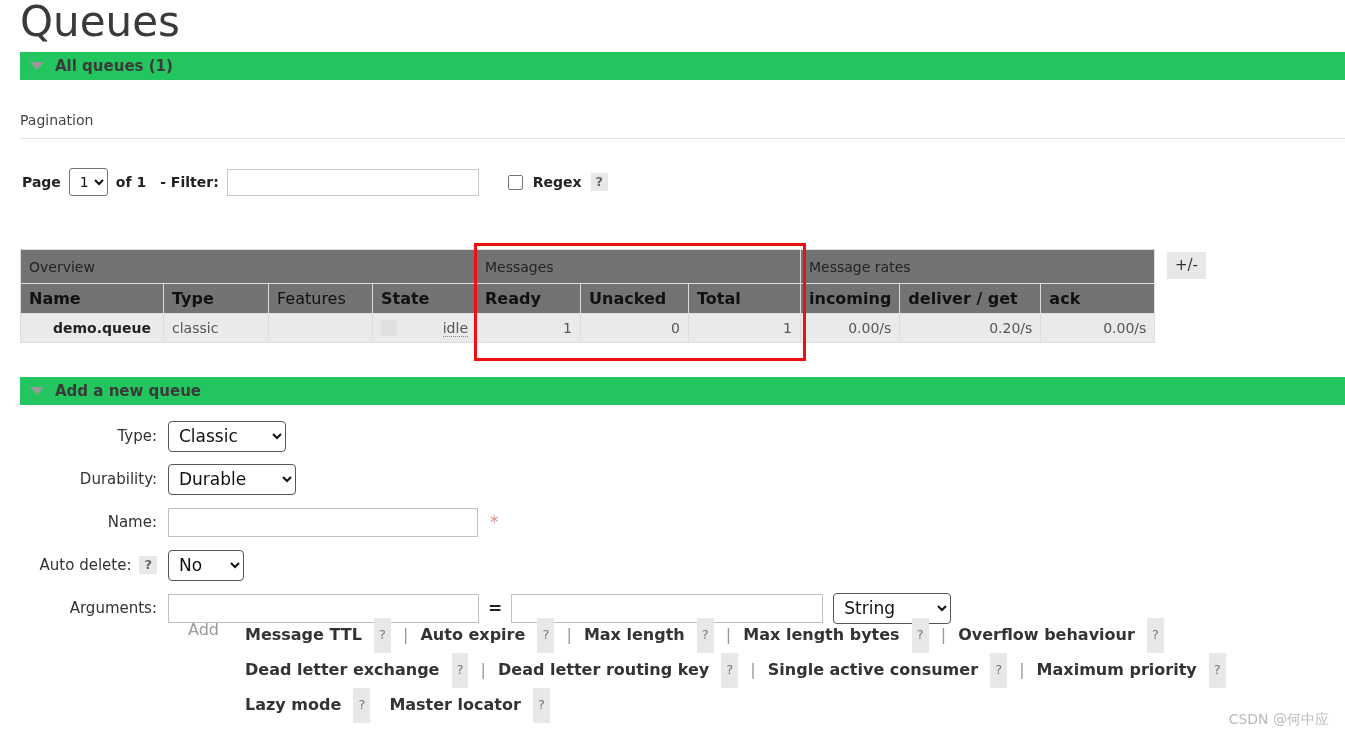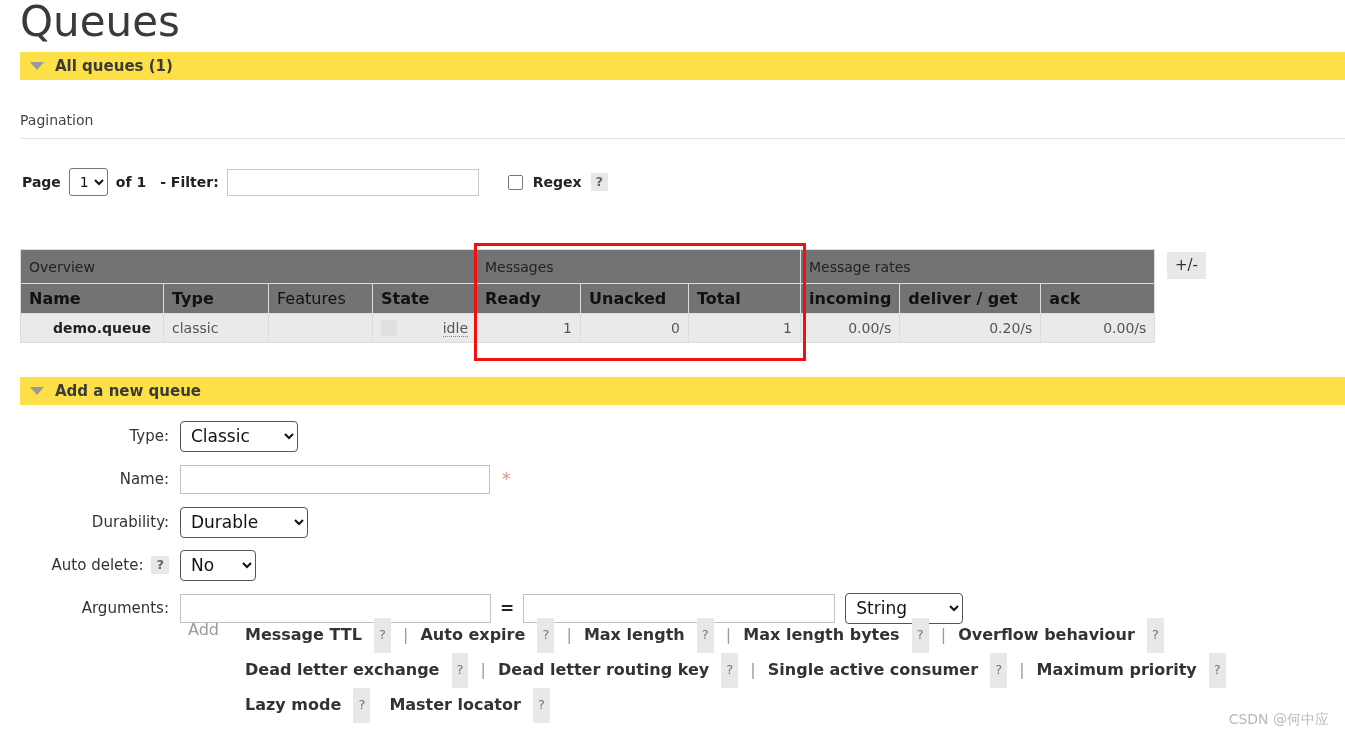--- a/index.html
+++ b/index.html
@@ -23,21 +23,21 @@
     letter-spacing: 0px;
     line-height: 48px;
   }
 
   
   .section-bar {
     position: absolute;
     left: 20px;
     height: 28px;
     width: 1325px;
-    background: #fde047;
+    background: #22c55e;
     display: flex;
     align-items: center;
     padding-left: 10px;
   }
   .section-bar .caret {
     width: 0; height: 0;
     border-left: 7px solid transparent;
     border-right: 7px solid transparent;
     border-top: 8px solid #999999;
     margin-right: 11px;
@@ -203,21 +203,20 @@
     pointer-events: none;
   }
 
   
   .form-area { position: absolute; left: 0; top: 420px; width: 1345px; }
   .form-row {
     display: flex;
     align-items: center;
     margin-bottom: 11px;
     height: 32px;
-    margin-left: 12px;
   }
   .form-label {
     width: 168px;
     text-align: right;
     font-size: 15px;
     color: #333333;
     padding-right: 11px;
     flex: 0 0 auto;
   }
   .form-label.with-help {
@@ -377,30 +376,30 @@
   <div class="form-area">
 
     <div class="form-row">
       <div class="form-label">Type:</div>
       <select class="form-select" style="width:118px;">
         <option>Classic</option>
       </select>
     </div>
 
     <div class="form-row">
-      <div class="form-label">Name:</div>
-      <input class="form-input" style="width: 310px;" type="text" placeholder="">
-      <span class="required-star">*</span>
-    </div>
-
-    <div class="form-row">
       <div class="form-label">Durability:</div>
       <select class="form-select" style="width:128px;">
         <option>Durable</option>
       </select>
+    </div>
+
+    <div class="form-row">
+      <div class="form-label">Name:</div>
+      <input class="form-input" style="width: 310px;" type="text" placeholder="">
+      <span class="required-star">*</span>
     </div>
 
     <div class="form-row">
       <div class="form-label with-help">
         <span>Auto delete:</span>
         <span class="help" style="margin-left:8px;">?</span>
       </div>
       <select class="form-select" style="width:76px;">
         <option>No</option>
       </select>

